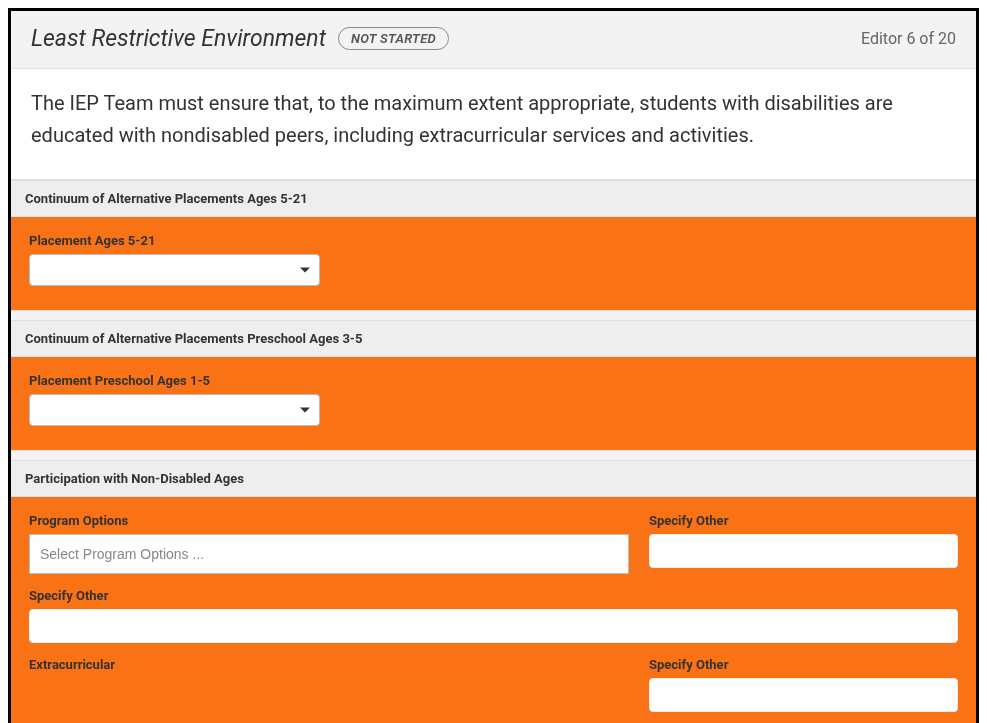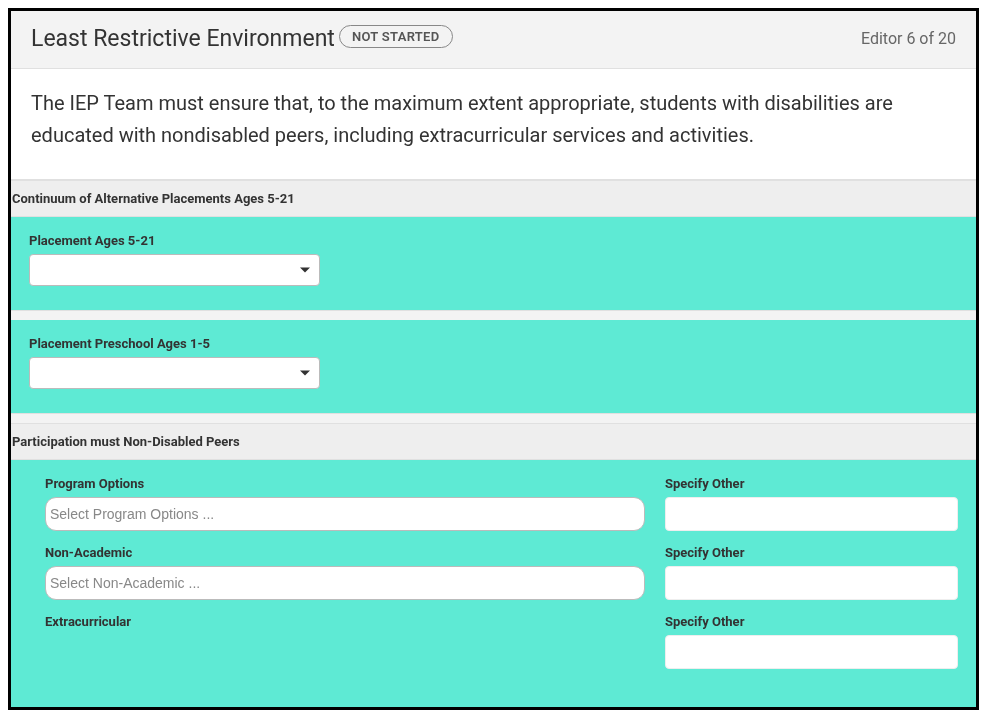--- a/index.html
+++ b/index.html
@@ -21,22 +21,23 @@
     .header {
       display: flex;
       justify-content: space-between;
       align-items: center;
       padding: 14px 20px 16px 20px;
       background: #f3f3f3;
       border-bottom: 1px solid #e0e0e0;
     }
     .header-left {
       display: flex;
-      align-items: flex-start;
-      gap: 4px;
+      align-items: center;
+      gap: 12px;
+      font-style: italic;
     }
     .page-title {
       font-size: 23px;
       font-weight: 400;
       color: #333;
     }
     .status-badge {
       border: 1px solid #888;
       border-radius: 14px;
       padding: 3px 12px;
@@ -53,28 +54,28 @@
       padding: 18px 20px 28px 20px;
       font-size: 20px;
       color: #333;
       line-height: 1.6;
       border-bottom: 1px solid #e0e0e0;
     }
     .section-header {
       background: #eeeeee;
       border-top: 1px solid #e0e0e0;
       border-bottom: 1px solid #e0e0e0;
-      padding: 10px 1px;
+      padding: 10px 14px;
       font-size: 13px;
       font-weight: 700;
       color: #333;
     }
     .section-body {
       padding: 16px 18px 24px 18px;
-      background: #5eead4;
+      background: #f97316;
     }
     .field-label {
       font-size: 13px;
       font-weight: 700;
       color: #333;
       margin-bottom: 6px;
       display: block;
     }
     .select-wrap {
       position: relative;
@@ -103,32 +104,31 @@
       border-right: 5px solid transparent;
       border-top: 5px solid #333;
     }
     .two-col {
       display: flex;
       gap: 20px;
       margin-bottom: 14px;
     }
     .col-left {
       flex: 0 0 600px;
-      margin-left: 16px;
     }
     .col-right {
       flex: 1;
     }
     .wide-input {
       width: 100%;
-      height: 34px;
+      height: 40px;
       border: 1px solid #bbb;
-      border-radius: 11px;
-      background: #fff;
-      padding: 6px 4px;
+      border-radius: 0;
+      background: #fff;
+      padding: 6px 10px;
       font-size: 14px;
       color: #333;
     }
     .wide-input::placeholder {
       color: #888;
     }
     .light-input {
       width: 100%;
       height: 34px;
       border: 1px solid #eee;
@@ -164,51 +164,48 @@
     <div class="select-wrap">
       <select class="select-box">
         <option></option>
       </select>
       <span class="select-caret"></span>
     </div>
   </div>
 
   <div class="gap-section"></div>
 
+  <div class="section-header">Continuum of Alternative Placements Preschool Ages 3-5</div>
   <div class="section-body">
     <label class="field-label">Placement Preschool Ages 1-5</label>
     <div class="select-wrap">
       <select class="select-box">
         <option></option>
       </select>
       <span class="select-caret"></span>
     </div>
   </div>
 
   <div class="gap-section"></div>
 
-  <div class="section-header">Participation must Non-Disabled Peers</div>
+  <div class="section-header">Participation with Non-Disabled Ages</div>
   <div class="section-body">
 
     <div class="two-col">
       <div class="col-left">
         <label class="field-label">Program Options</label>
         <input type="text" class="wide-input" placeholder="Select Program Options ..." style="">
       </div>
       <div class="col-right">
         <label class="field-label">Specify Other</label>
         <input type="text" class="light-input" style="">
       </div>
     </div>
 
     <div class="two-col">
-      <div class="col-left">
-        <label class="field-label">Non-Academic</label>
-        <input type="text" class="wide-input" placeholder="Select Non-Academic ..." style="">
-      </div>
       <div class="col-right">
         <label class="field-label">Specify Other</label>
         <input type="text" class="light-input" style="">
       </div>
     </div>
 
     <div class="two-col">
       <div class="col-left">
         <label class="field-label">Extracurricular</label>
       </div>

